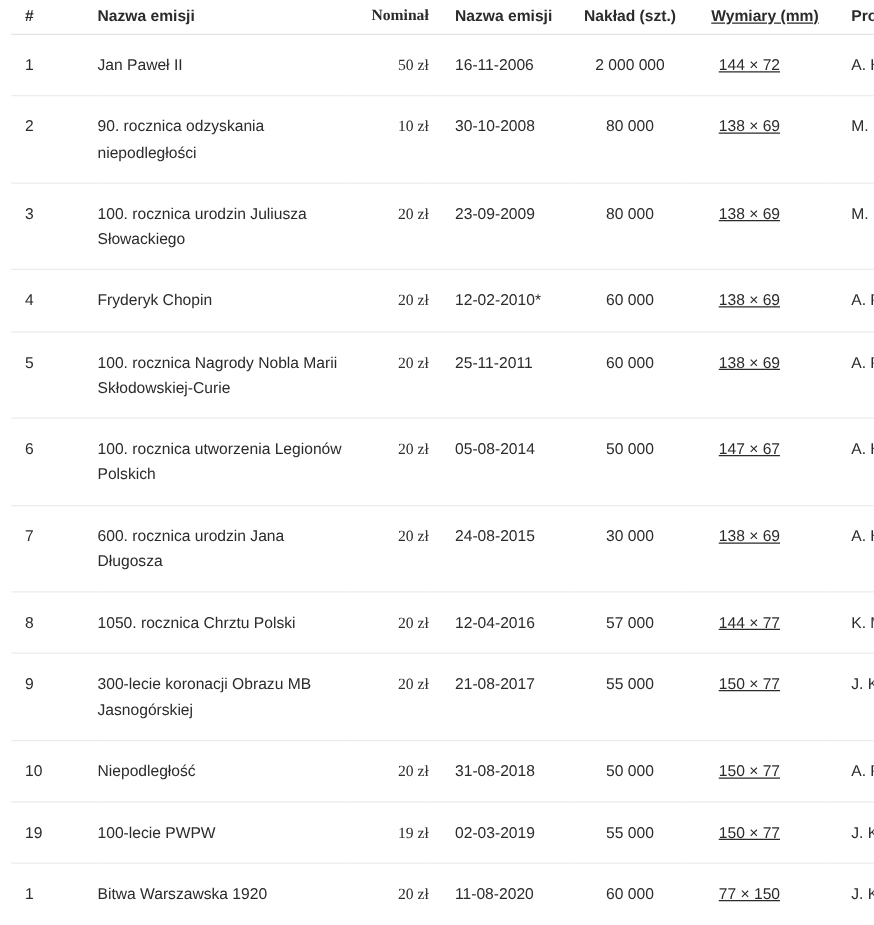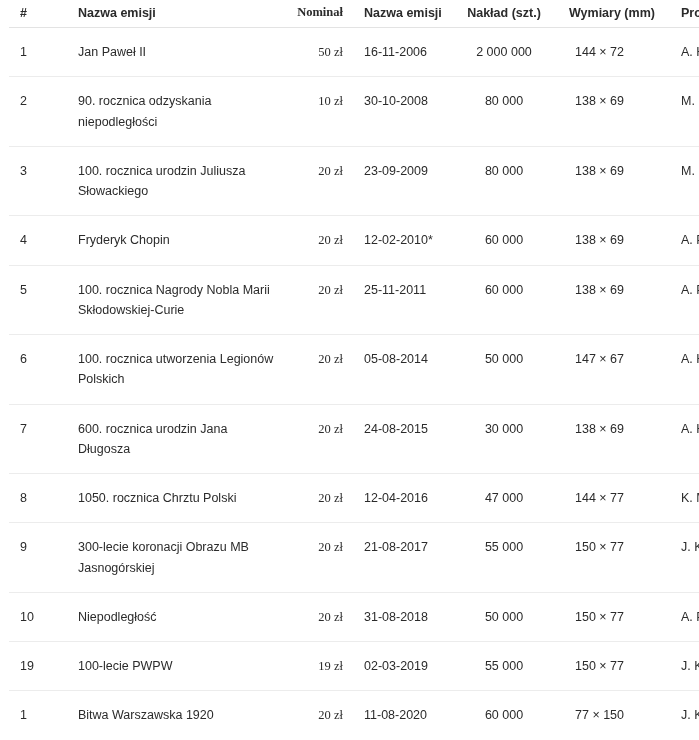--- a/index.html
+++ b/index.html
@@ -51,21 +51,21 @@
   table.emissions tbody tr:last-child td {
     border-bottom: none;
   }
 
   
   .col-idx    { width: 58px;  text-align: left;  padding-left: 11px !important; }
   .col-name   { width: 200px; text-align: left;  padding-left: 0; }
   .col-nom    { width: 65px;  text-align: right; font-family: Liberation Serif, serif; }
   .col-date   { width: 95px;  text-align: left;  padding-left: 21px !important; }
   .col-print  { width: 90px;  text-align: center; }
-  .col-dim    { width: 93px;  text-align: left;  padding-left: 26px !important; }
+  .col-dim    { width: 93px;  text-align: left;  padding-left: 26px !important; text-decoration: underline; }
   .col-desig  { width: 80px;  text-align: left;  padding-left: 19px !important; }
 
   thead .col-idx   { padding-left: 11px !important; }
   thead .col-nom   { }
   thead .col-date  { padding-left: 21px !important; }
   thead .col-dim   { padding-left: 20px !important; }
   thead .col-desig { padding-left: 19px !important; }
 </style>
 </head>
 <body>
@@ -145,21 +145,21 @@
           <td class="col-date">24-08-2015</td>
           <td class="col-print">30 000</td>
           <td class="col-dim">138 × 69</td>
           <td class="col-desig">A. Heidrich</td>
         </tr>
         <tr>
           <td class="col-idx">8</td>
           <td class="col-name">1050. rocznica Chrztu Polski</td>
           <td class="col-nom">20 zł</td>
           <td class="col-date">12-04-2016</td>
-          <td class="col-print">47 000</td>
+          <td class="col-print">57 000</td>
           <td class="col-dim">144 × 77</td>
           <td class="col-desig">K. Michalczuk</td>
         </tr>
         <tr>
           <td class="col-idx">9</td>
           <td class="col-name">300-lecie koronacji Obrazu MB Jasnogórskiej</td>
           <td class="col-nom">20 zł</td>
           <td class="col-date">21-08-2017</td>
           <td class="col-print">55 000</td>
           <td class="col-dim">150 × 77</td>

